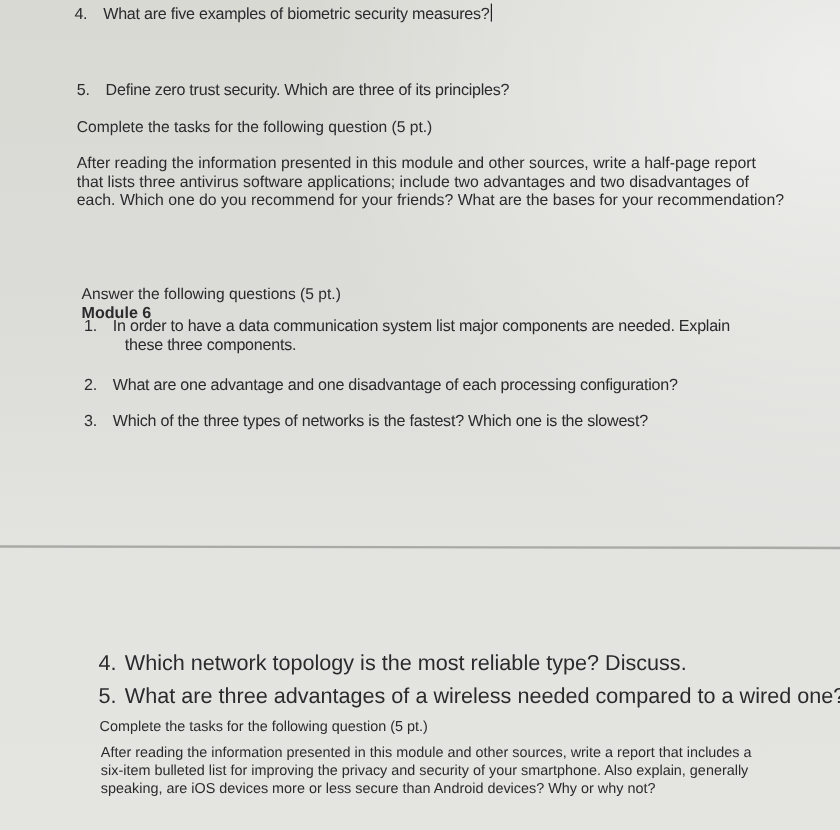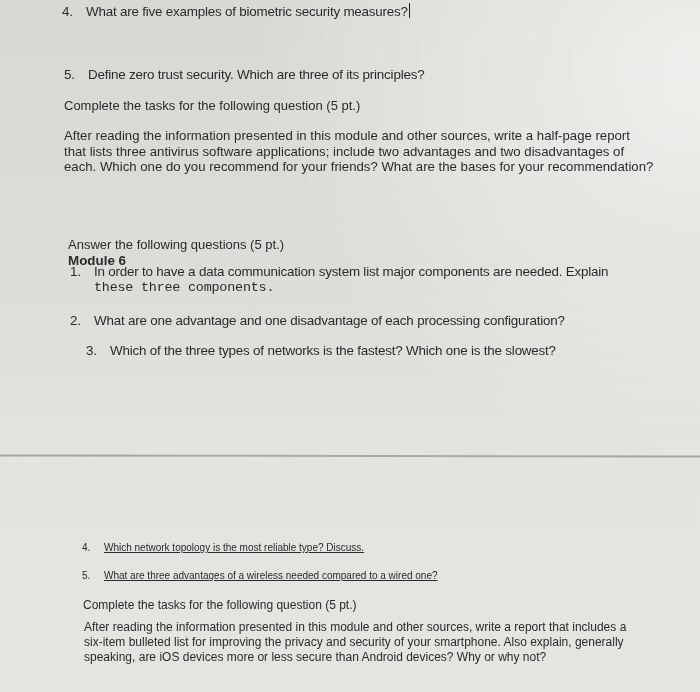--- a/index.html
+++ b/index.html
@@ -22,21 +22,21 @@
       background: #a9a9a6;
       transform: rotate(0.1deg);
     }
     .txt { position: absolute; white-space: nowrap; }
     .q { font-size: 13.4px; letter-spacing: -0.2px; }
     .num { display: inline-block; width: 24px; }
     .italic { font-size: 13px; }
     .para { font-size: 13.2px; line-height: 15.5px; white-space: normal; }
     .bold { font-weight: bold; font-size: 13.4px; }
     .cursor { display: inline-block; width: 1px; height: 15px; background: #222; vertical-align: -2px; margin-left: 1px; }
-    .b-q { font-size: 10px; text-decoration: underline; }
+    .b-q { font-size: 18px; }
     .b-num { display: inline-block; width: 22px; }
     .b-para { font-size: 12px; line-height: 15px; white-space: normal; }
   </style>
 </head>
 <body>
 
 <div class="photo"></div>
 
 <div class="page-top">
   <div class="txt q" style="left:62px; top:3px;">
@@ -51,27 +51,27 @@
 
   <div class="txt para" style="left:64px; top:128px; width:590px;">After reading the information presented in this module and other sources, write a half-page report that lists three antivirus software applications; include two advantages and two disadvantages of each. Which one do you recommend for your friends? What are the bases for your recommendation?</div>
 
   <div class="txt bold" style="left:68px; top:209px;margin-top:44px;">Module 6</div>
 
   <div class="txt italic" style="left:68px; top:237px;">Answer the following questions (5 pt.)</div>
 
   <div class="txt q" style="left:70px; top:264px;">
     <span class="num">1.</span><span>In order to have a data communication system list major components are needed. Explain</span>
   </div>
-  <div class="txt q" style="left:94px; top:280px;font-family:Liberation Mono, monospace;">these three components.</div>
+  <div class="txt q" style="left:104px; top:280px;">these three components.</div>
 
   <div class="txt q" style="left:70px; top:313px;">
     <span class="num">2.</span><span>What are one advantage and one disadvantage of each processing configuration?</span>
   </div>
 
-  <div class="txt q" style="left:70px; top:343px;margin-left:16px;">
+  <div class="txt q" style="left:70px; top:343px;">
     <span class="num">3.</span><span>Which of the three types of networks is the fastest? Which one is the slowest?</span>
   </div>
 </div>
 
 <div class="divider"></div>
 
 <div class="page-bottom">
   <div class="txt b-q" style="left:82px; top:84px;">
     <span class="b-num">4.</span><span>Which network topology is the most reliable type? Discuss.</span>
   </div>

